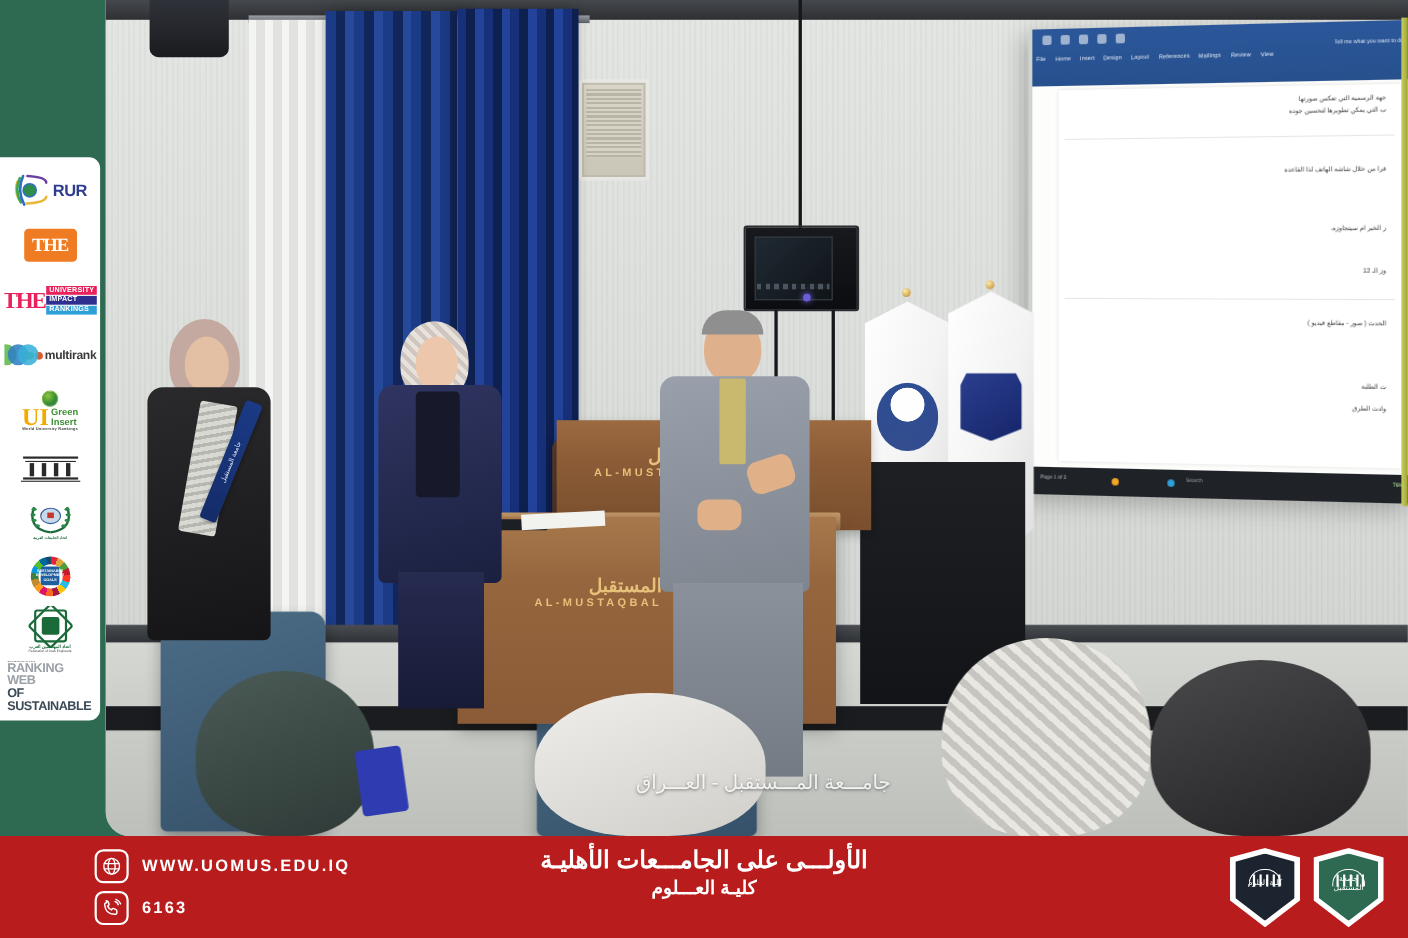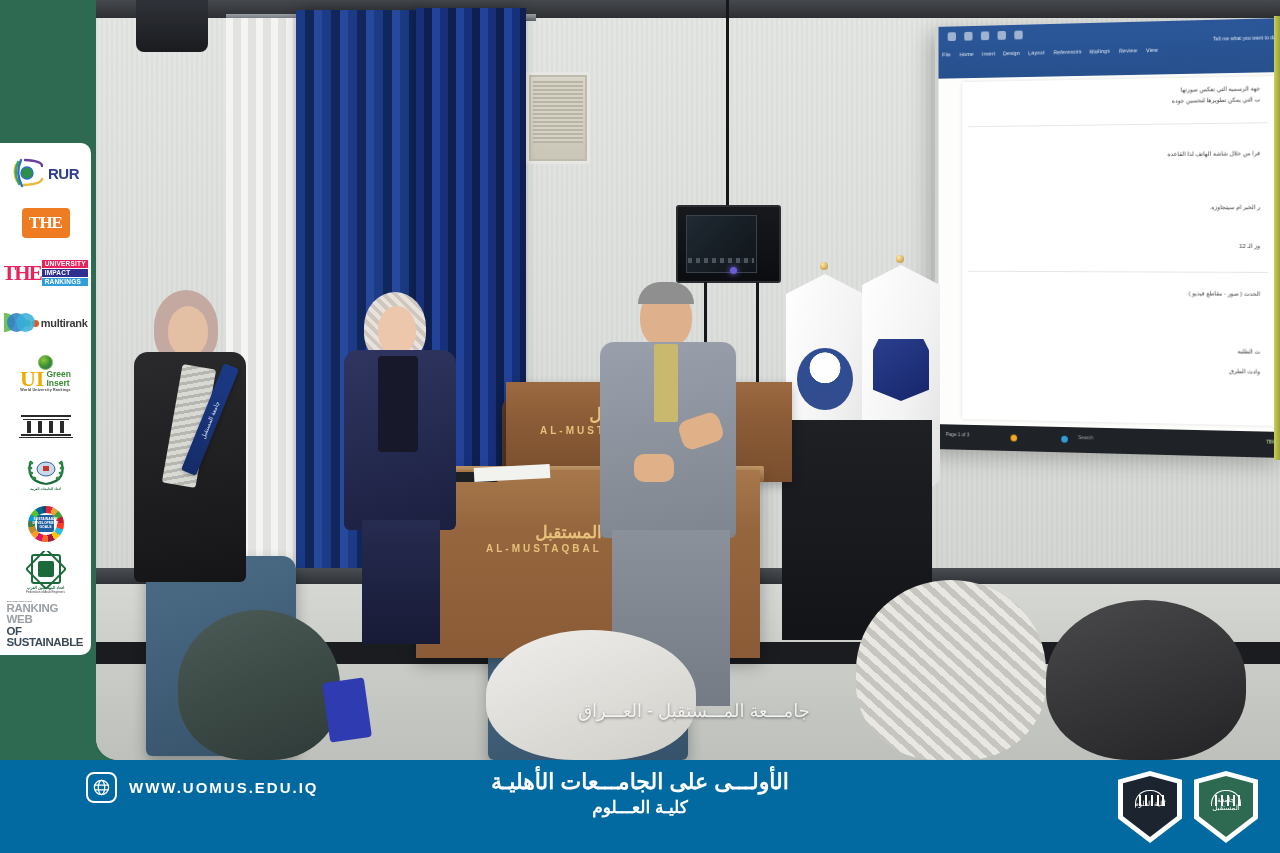--- a/index.html
+++ b/index.html
@@ -281,21 +281,21 @@
   .cap-sub { position:absolute; left:0; right:0; top:700px; text-align:center;
     color:rgba(255,255,255,0.86); font-size:18px; direction:rtl;
     letter-spacing:0.5px; text-shadow:0 1px 3px rgba(0,0,0,0.5); z-index:9;padding-left:12px; }
   .cap-main { position:absolute; left:0; right:0; top:728px; text-align:center;
     color:#ffffff; font-size:31px; font-weight:800; direction:rtl;
     text-shadow:0 2px 6px rgba(0,0,0,0.55); z-index:9;
     white-space:nowrap; overflow:hidden; height:32px; }
 
   
   .footer { position:absolute; left:0; bottom:0; width:1280px; height:93px;
-    background:#0369a1; z-index:10; }
+    background:#b91c1c; z-index:10; }
   .contact { position:absolute; left:86px; top:12px; display:flex; flex-direction:column; gap:7px; }
   .contact-row { display:flex; align-items:center; gap:12px; }
   .cicon { width:31px; height:31px; border:2px solid #ffffff; border-radius:8px;
     display:flex; align-items:center; justify-content:center; color:#fff; }
   .cicon svg { display:block; }
   .ctext { color:#ffffff; font-weight:800; font-size:15px; letter-spacing:2px; }
   .footer-center { position:absolute; left:0; right:0; top:9px; text-align:center; color:#fff; }
   .fc-ar1 { font-size:22px; font-weight:700; direction:rtl; letter-spacing:0.5px; }
   .fc-ar2 { font-size:17px; font-weight:600; direction:rtl; margin-top:2px; }
   .fc-en { font-size:19px; font-weight:600; letter-spacing:2.5px; margin-top:2px; }
@@ -656,20 +656,29 @@
       <div class="contact-row">
         <span class="cicon">
           <svg width="19" height="19" viewBox="0 0 24 24" fill="none" stroke="#fff" stroke-width="1.6">
             <circle cx="12" cy="12" r="9"></circle>
             <ellipse cx="12" cy="12" rx="4" ry="9"></ellipse>
             <path d="M3 9h18M3 15h18"></path>
           </svg>
         </span>
         <span class="ctext">WWW.UOMUS.EDU.IQ</span>
       </div>
+      <div class="contact-row">
+        <span class="cicon">
+          <svg width="19" height="19" viewBox="0 0 24 24" fill="none" stroke="#fff" stroke-width="1.7" stroke-linecap="round">
+            <path d="M6 3.5c1 0 1.6.4 2 1.4l.9 2.2c.3.8.1 1.4-.5 1.9l-1 .8c.9 2 2.3 3.4 4.3 4.3l.8-1c.5-.6 1.1-.8 1.9-.5l2.2.9c1 .4 1.4 1 1.4 2v1.6c0 1.3-.9 2.2-2.2 2.1C8.6 19.4 4.6 15.4 4 8.2 3.9 6.9 4.8 6 6.1 6z"></path>
+            <path d="M16 4.5a5.5 5.5 0 0 1 3.6 3.6M17 2a8.5 8.5 0 0 1 5.2 5.2"></path>
+          </svg>
+        </span>
+        <span class="ctext">6163</span>
+      </div>
     </div>
 
     <div class="footer-center">
       <div class="fc-ar1">الأولـــى على الجامـــعات الأهليـة</div>
       <div class="fc-ar2">كليـة العـــلوم</div>
     </div>
 
     <div class="footer-logos">
       <div class="shield sh-white">
         <div class="sh-body"></div>

